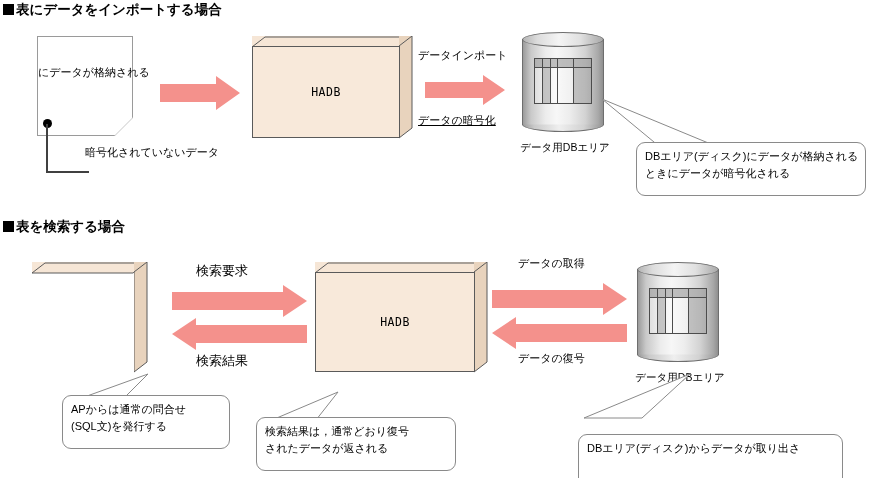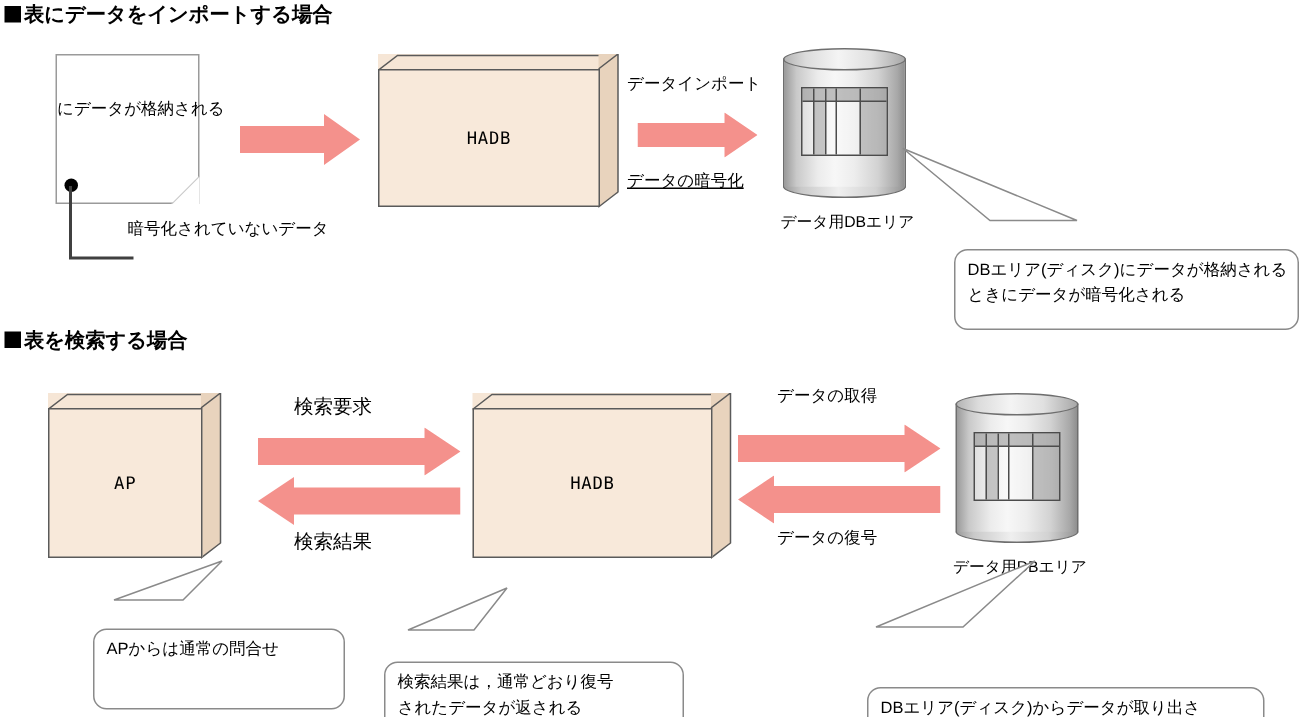--- a/index.html
+++ b/index.html
@@ -212,21 +212,20 @@
   .callout {
     position: absolute;
     border: 1px solid #8a8a8a;
     border-radius: 9px;
     background: #ffffff;
     box-sizing: border-box;
     padding: 5px 8px 4px 8px;
     font-size: 11px;
     line-height: 17px;
     white-space: nowrap;
-    margin-top: 24px;
   }
   .callout-tail { position: absolute; }
   .callout-tail svg { display: block; }
 
   
   .leader { position: absolute; }
   .leader svg { display: block; }
   .plain-note {
     position: absolute;
     font-size: 11px;
@@ -318,23 +317,20 @@
   <div class="top">
     <svg width="115" height="12" viewBox="0 0 115 12" style="display:block">
       <path d="M0,11 L13,1 L114,1 L101,11 Z" fill="#f6e6d6" stroke="#5a5a5a" stroke-width="1"></path>
     </svg>
   </div>
   <div class="side">
     <svg width="14" height="111" viewBox="0 0 14 111" style="display:block">
       <path d="M0,110 L0,10 L13,0 L13,100 Z" fill="#e8d3bd" stroke="#5a5a5a" stroke-width="1"></path>
     </svg>
   </div>
-  <div class="front">
-    <div class="lbl">AP</div>
-  </div>
 </div>
 
 <div class="arrow-label big abs" style="left:196px; top:262px;">検索要求</div>
 <div class="arrow-r abs" style="left:172px; top:285px;">
   <svg width="135" height="32" viewBox="0 0 135 32">
     <path d="M0,7 L111,7 L111,0 L135,16 L111,32 L111,25 L0,25 Z" fill="#f4918c"></path>
   </svg>
 </div>
 
 <div class="arrow-l abs" style="left:172px; top:318px;">
@@ -390,20 +386,21 @@
 </div>
 <div class="cyl-label abs" style="left:635px; top:371px; width:90px;">データ用DBエリア</div>
 
 <div class="callout-tail abs" style="left:70px; top:372px;">
   <svg width="80" height="30" viewBox="0 0 80 30">
     <path d="M78,2 L6,28 L52,28 Z" fill="#ffffff" stroke="#8a8a8a" stroke-width="1"></path>
   </svg>
 </div>
 <div class="callout abs" style="left:62px; top:395px; width:168px; height:54px;">
   <div>APからは通常の問合せ</div>
+  <div>(SQL文)を発行する</div>
 </div>
 
 <div class="callout-tail abs" style="left:268px; top:390px;">
   <svg width="80" height="32" viewBox="0 0 80 32">
     <path d="M70,2 L4,30 L48,30 Z" fill="#ffffff" stroke="#8a8a8a" stroke-width="1"></path>
   </svg>
 </div>
 <div class="callout abs" style="left:256px; top:417px; width:200px; height:54px;">
   <div>検索結果は，通常どおり復号</div>
   <div>されたデータが返される</div>

